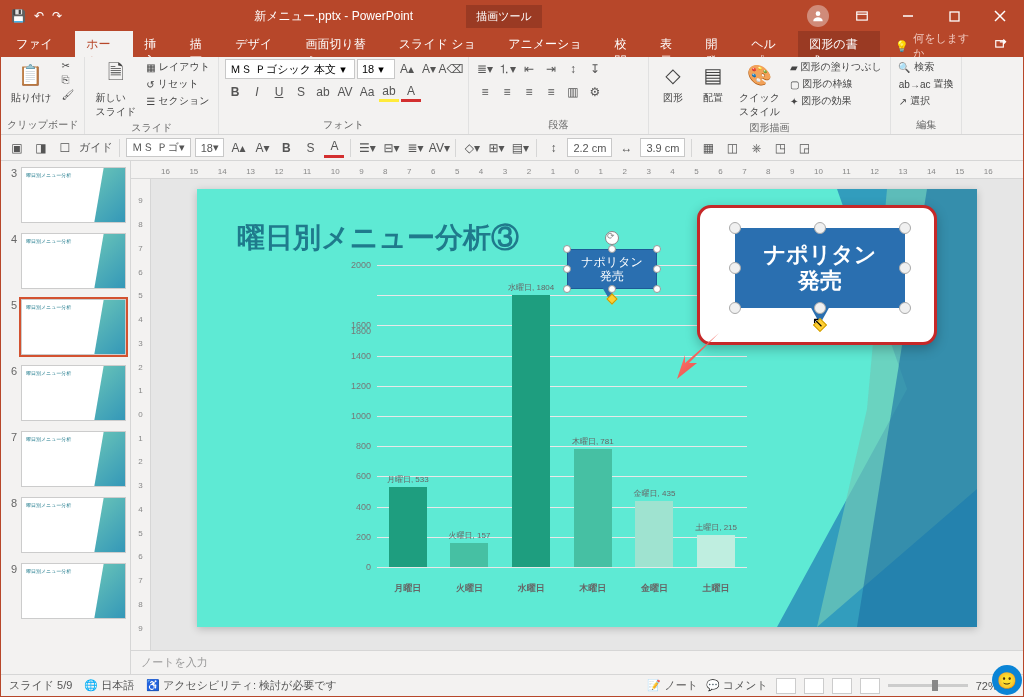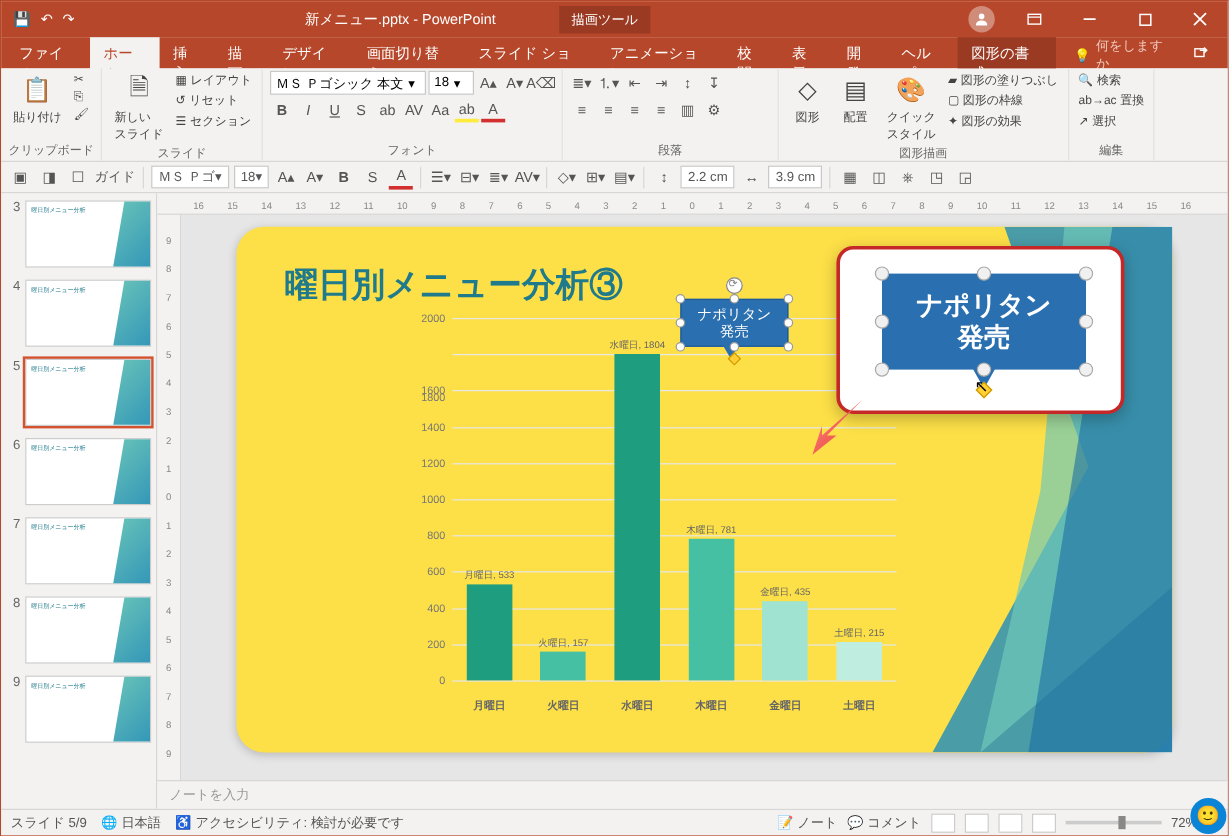--- a/index.html
+++ b/index.html
@@ -49,21 +49,21 @@
 .thumb .slide { flex:1; height:56px; background:#fff; border:1px solid #ccc; position:relative; overflow:hidden;}
 .thumb.active .slide { outline:2px solid #d35230; }
 .thumb .slide .deco { position:absolute; right:-8px; top:-8px; width:40px; height:70px; background:linear-gradient(135deg,#6fc9b8,#2a8fb8); clip-path:polygon(30% 0,100% 0,100% 100%,0 100%);}
 .thumb .mini-title { position:absolute; top:4px; left:4px; font-size:5px; color:#1f7a8c;}
 
 .editor { flex:1; display:flex; flex-direction:column; position:relative;}
 .hruler { height:18px; background:#f3f2f1; border-bottom:1px solid #d6d6d6; font-size:8px; color:#888; display:flex; align-items:flex-end; padding:0 30px 2px 30px; justify-content:space-between;}
 .canvaswrap { flex:1; display:flex; overflow:hidden;}
 .vruler { width:20px; background:#f3f2f1; border-right:1px solid #d6d6d6; display:flex; flex-direction:column; justify-content:space-around; align-items:center; font-size:8px; color:#888; padding:10px 0;}
 .canvas { flex:1; background:#e6e6e6; display:flex; align-items:flex-start; justify-content:center; padding:10px 10px 0 10px; position:relative;}
-.slide-main { width:780px; height:438px; background:#fde047; box-shadow:0 2px 8px rgba(0,0,0,0.2); position:relative; overflow:visible;border-radius:23px;}
+.slide-main { width:780px; height:438px; background:#5eead4; box-shadow:0 2px 8px rgba(0,0,0,0.2); position:relative; overflow:visible;}
 .slide-deco { position:absolute; right:0; top:0; width:200px; height:438px; overflow:hidden;}
 .slide-deco svg { width:100%; height:100%;}
 
 .slide-title { position:absolute; top:30px; left:40px; font-size:28px; color:#1f7a8c; font-weight:bold;}
 
 
 .chart { position:absolute; top:76px; left:130px; width:420px; height:330px;}
 .chart .ytick { position:absolute; left:0; font-size:9px; color:#777; transform:translateY(-50%); width:44px; text-align:right;}
 .chart .grid { position:absolute; left:50px; right:0; height:1px; background:#e8e8e8;}
 .chart .bars { position:absolute; left:50px; right:0; bottom:28px; top:0; display:flex; align-items:flex-end; justify-content:space-around;}

